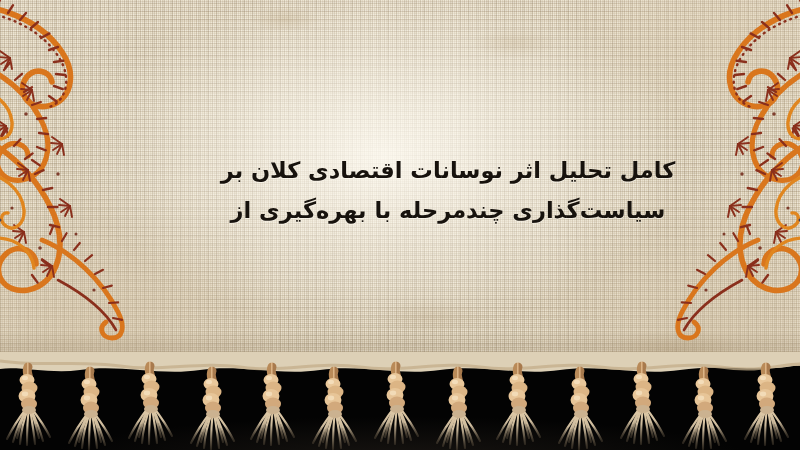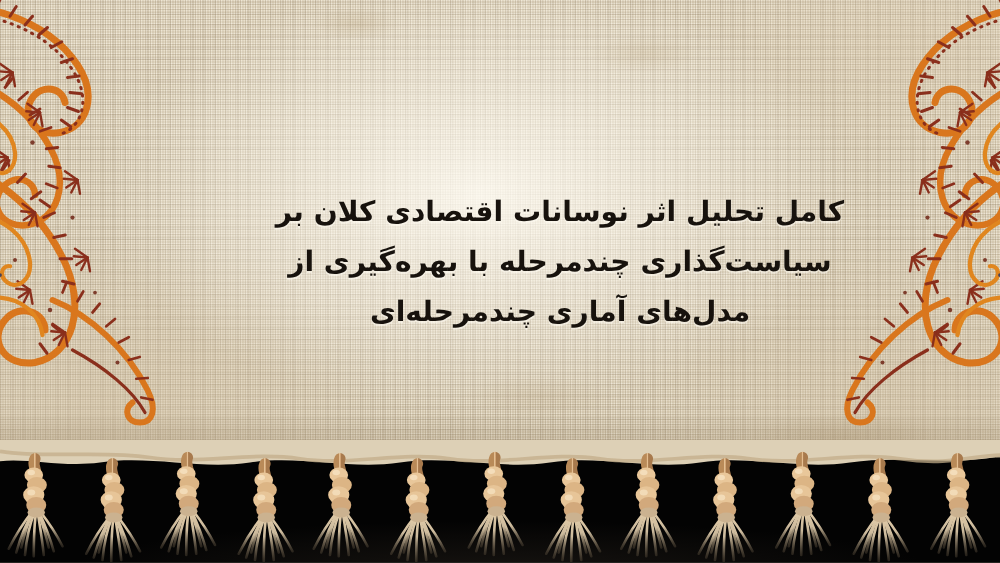--- a/index.html
+++ b/index.html
@@ -313,21 +313,20 @@
     </g>
   </svg>
 
   <svg class="orn right" viewBox="0 0 260 350">
     <use href="#ornbody"></use>
   </svg>
 
   <div class="title-block">
     <div>کامل تحلیل اثر نوسانات اقتصادی کلان بر</div>
     <div>سیاست‌گذاری چندمرحله با بهره‌گیری از</div>
-    <div>مدل‌های آماری چندمرحله‌ای</div>
   </div>
 
   <div class="darkband"></div>
 
   <svg class="fringe" viewBox="0 0 800 98">
     <defs>
       <linearGradient id="cord" x1="0" y1="0" x2="1" y2="0">
         <stop offset="0" stop-color="#b98a58"></stop>
         <stop offset=".35" stop-color="#f0cfa4"></stop>
         <stop offset=".7" stop-color="#d6a878"></stop>

